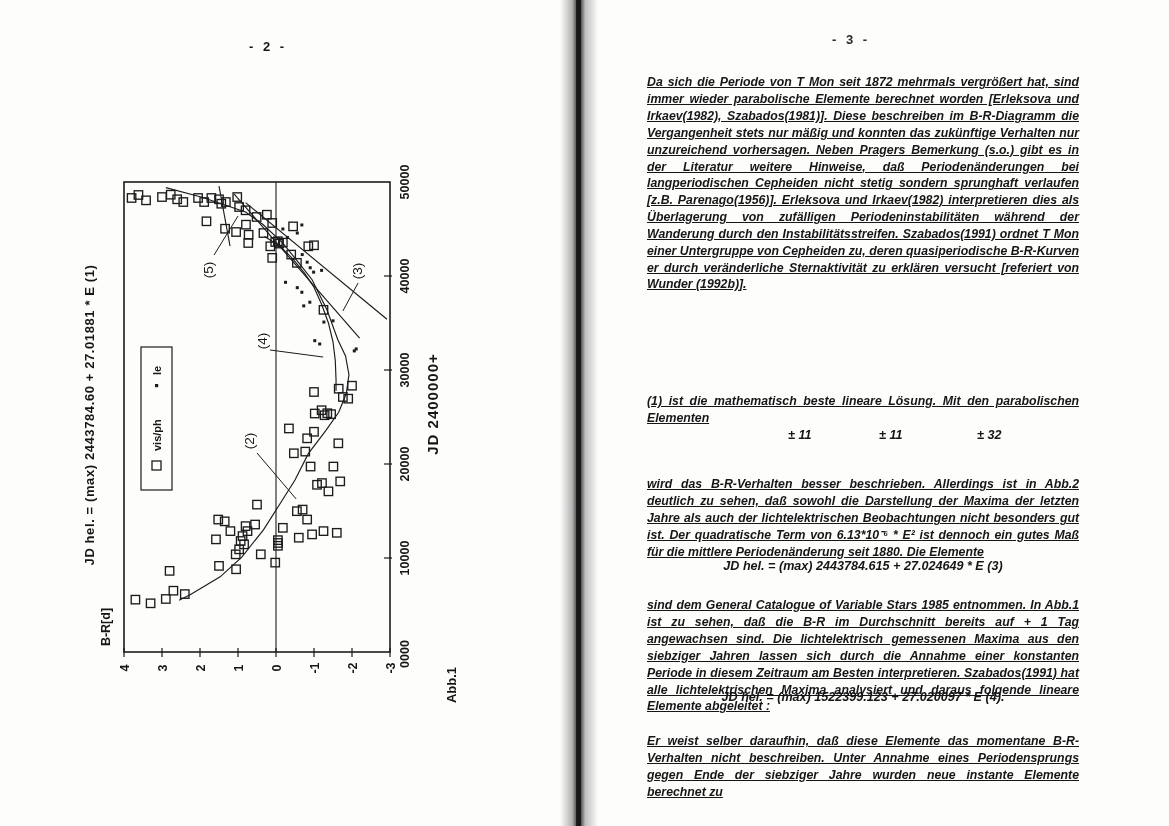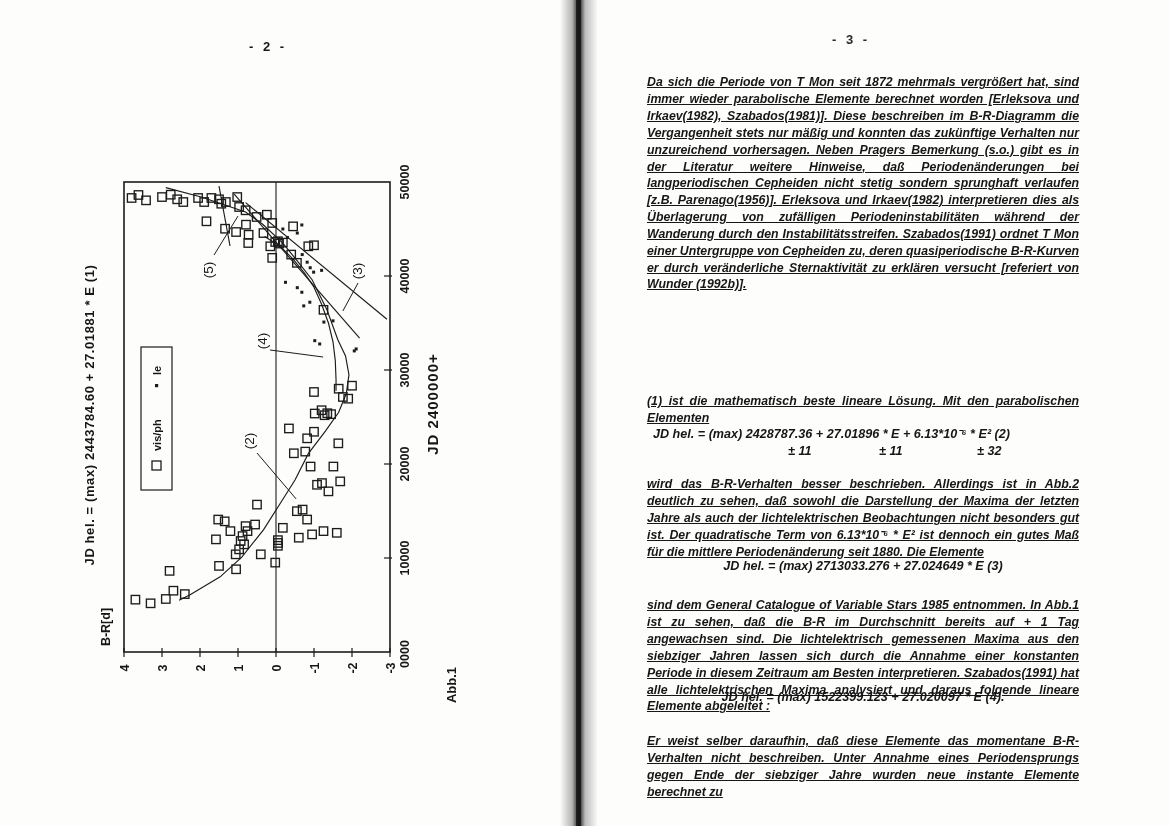--- a/index.html
+++ b/index.html
@@ -210,32 +210,31 @@
   <div class="page-right">
     <div class="pagenum-r">- 3 -</div>
 
     <p class="tblock p1">Da sich die Periode von T Mon seit 1872 mehrmals vergrößert hat, sind immer wieder parabolische Elemente berechnet worden [Erleksova und Irkaev(1982), Szabados(1981)]. Diese beschreiben im B-R-Diagramm die Vergangenheit stets nur mäßig und konnten das zukünftige Verhalten nur unzureichend vorhersagen. Neben Pragers Bemerkung (s.o.) gibt es in der Literatur weitere Hinweise, daß Periodenänderungen bei langperiodischen Cepheiden nicht stetig sondern sprunghaft verlaufen [z.B. Parenago(1956)]. Erleksova und Irkaev(1982) interpretieren dies als Überlagerung von zufälligen Periodeninstabilitäten während der Wanderung durch den Instabilitätsstreifen. Szabados(1991) ordnet T Mon einer Untergruppe von Cepheiden zu, deren quasiperiodische B-R-Kurven er durch veränderliche Sternaktivität zu erklären versucht [referiert von Wunder (1992b)].</p>
 
 
 
     <p class="tblock p3">(1) ist die mathematisch beste lineare Lösung. Mit den parabolischen Elementen</p>
 
     <div class="formula f2">
-      <div class="f-main">JD hel.  =  (max) 2428787.36  +  27.01896  * E  +  6.13*10⁻⁶ * E² (2)</div>
       <div class="f-errs">
         <span class="e0">± 11</span>
         <span class="e1">± 11</span>
         <span class="e2">± 32</span>
       </div>
     </div>
 
     <p class="tblock p4">wird das B-R-Verhalten besser beschrieben. Allerdings ist in Abb.2 deutlich zu sehen, daß sowohl die Darstellung der Maxima der letzten Jahre als auch der lichtelektrischen Beobachtungen nicht besonders gut ist. Der quadratische Term von 6.13*10⁻⁶ * E² ist dennoch ein gutes Maß für die mittlere Periodenänderung seit 1880. Die Elemente</p>
 
     <div class="formula f3">
-      <div class="f-main">JD hel.  =  (max) 2713033.276  +  27.024649  * E (3)</div>
+      <div class="f-main">JD hel.  =  (max) 2443784.615  +  27.024649  * E (3)</div>
     </div>
 
     <p class="tblock p5">sind dem General Catalogue of Variable Stars 1985 entnommen. In Abb.1 ist zu sehen, daß die B-R im Durchschnitt bereits auf + 1 Tag angewachsen sind. Die lichtelektrisch gemessenen Maxima aus den siebziger Jahren lassen sich durch die Annahme einer konstanten Periode in diesem Zeitraum am Besten interpretieren. Szabados(1991) hat alle lichtelektrischen Maxima analysiert und daraus folgende lineare Elemente abgeleitet :</p>
 
     <div class="formula f4">
       <div class="f-main">JD hel.  =  (max) 1522399.123  +  27.020097  * E (4).</div>
     </div>
 
     <p class="tblock p6">Er weist selber daraufhin, daß diese Elemente das momentane B-R-Verhalten nicht beschreiben. Unter Annahme eines Periodensprungs gegen Ende der siebziger Jahre wurden neue instante Elemente berechnet zu</p>
   </div>

